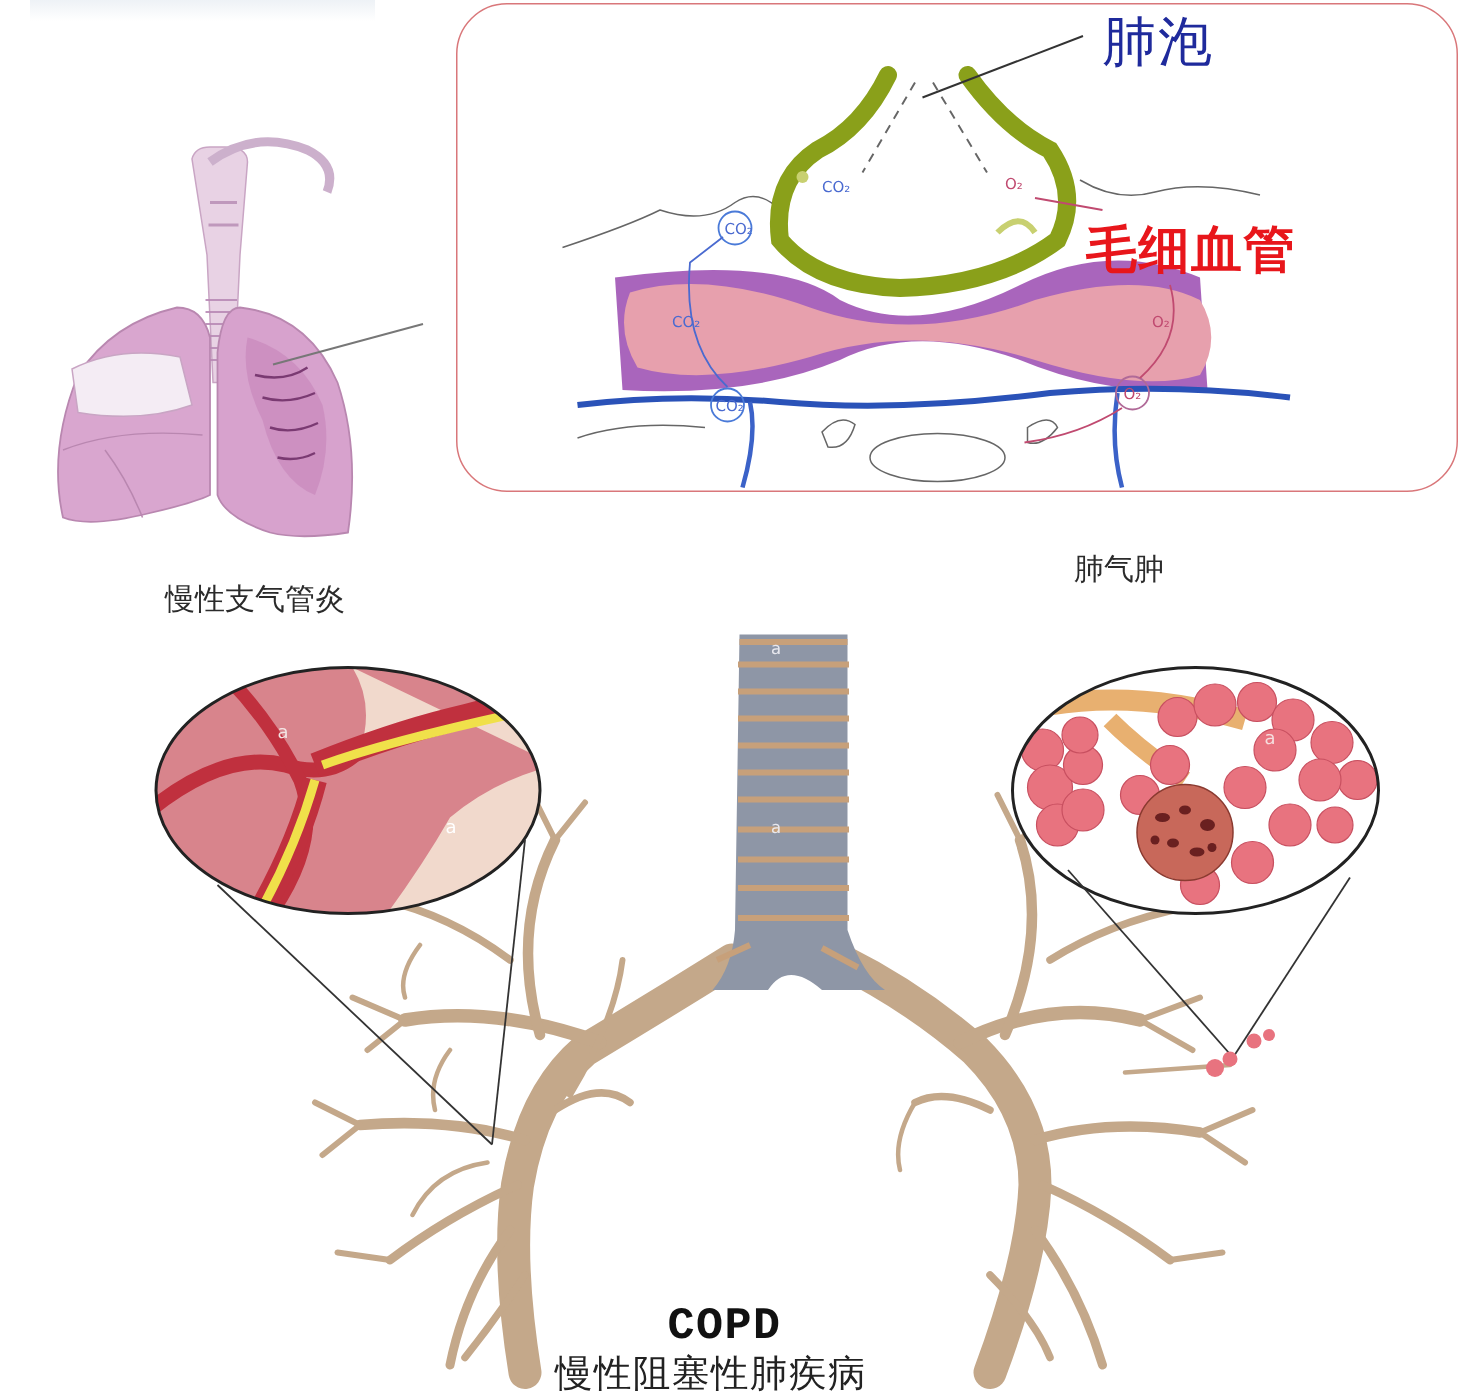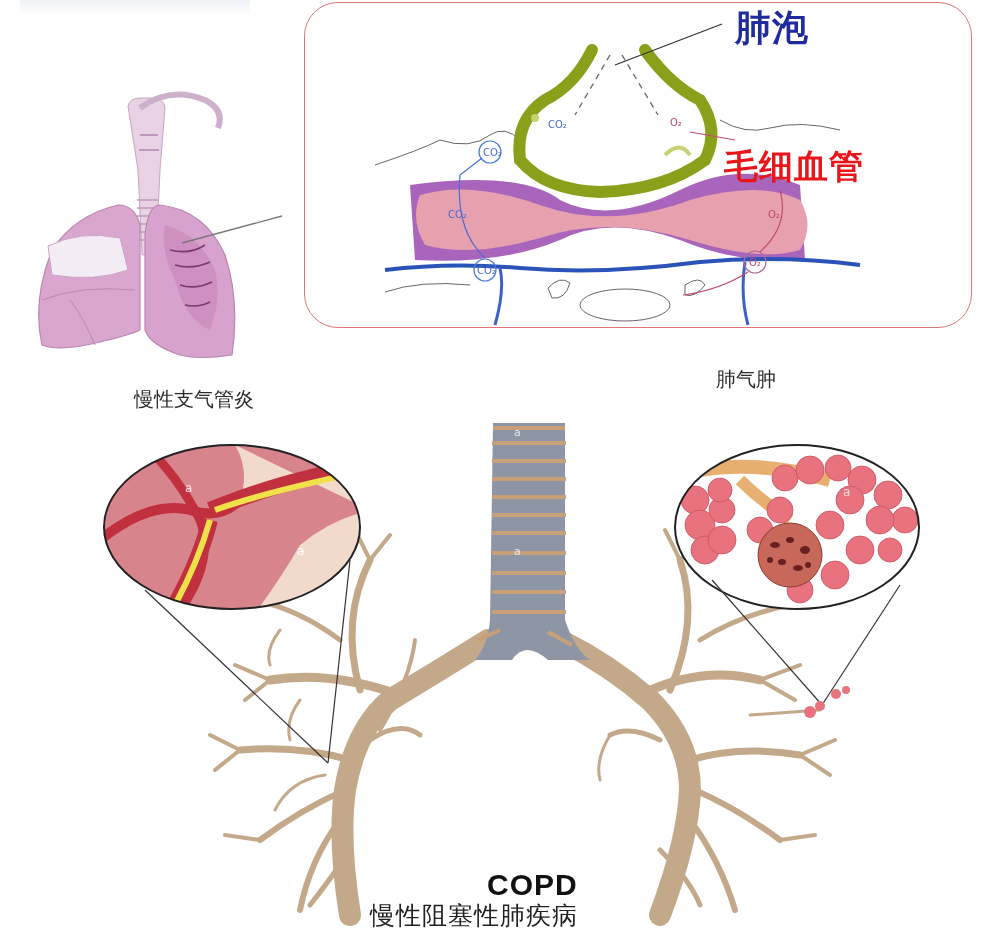--- a/index.html
+++ b/index.html
@@ -1,25 +1,25 @@
 <!DOCTYPE html>
 <html><head>
 <meta charset="utf-8">
 <style>
   html, body { margin: 0; padding: 0; background: #ffffff; }
   body { width: 981px; height: 930px; position: relative; overflow: hidden; font-family: "DejaVu Sans", sans-serif; }
   .abs { position: absolute; }
   .top-fade { left: 20px; top: 0; width: 230px; height: 14px; background: linear-gradient(#eef2f6, #ffffff); }
   .callout-box { left: 304px; top: 2px; width: 668px; height: 326px; border: 1.5px solid #d9777a; border-radius: 34px; box-sizing: border-box; background: #fff; }
-  .label-alveolus { left: 735px; top: 4px; font-size: 36px; font-weight: bold; color: #1f2a9c; letter-spacing: 1px; }
+  .label-alveolus { left: 735px; top: 4px; font-size: 36px; font-weight: normal; color: #1f2a9c; letter-spacing: 1px; }
   .label-capillary { left: 724px; top: 144px; font-size: 34px; font-weight: bold; color: #e8161b; letter-spacing: 1px; }
   .caption { font-size: 20px; color: #2b2b2b; }
-  .cap-bronchitis { left: 134px; top: 386px; }
+  .cap-bronchitis { left: 110px; top: 386px; }
   .cap-emphysema { left: 716px; top: 366px; }
-  .title-copd { left: 445px; top: 868px; font-family: Liberation Sans, sans-serif; font-weight: bold; font-size: 30px; color: #111; letter-spacing: 1px; margin-left: 42px; }
+  .title-copd { left: 445px; top: 868px; font-family: Liberation Mono, monospace; font-weight: bold; font-size: 30px; color: #111; letter-spacing: 1px; }
   .subtitle-copd { left: 370px; top: 899px; font-size: 25px; color: #222; letter-spacing: 1px; }
   svg { position: absolute; left: 0; top: 0; }
 </style>
 </head>
 <body>
 
 <div class="abs top-fade"></div>
 
 <div class="abs callout-box"></div>
 

